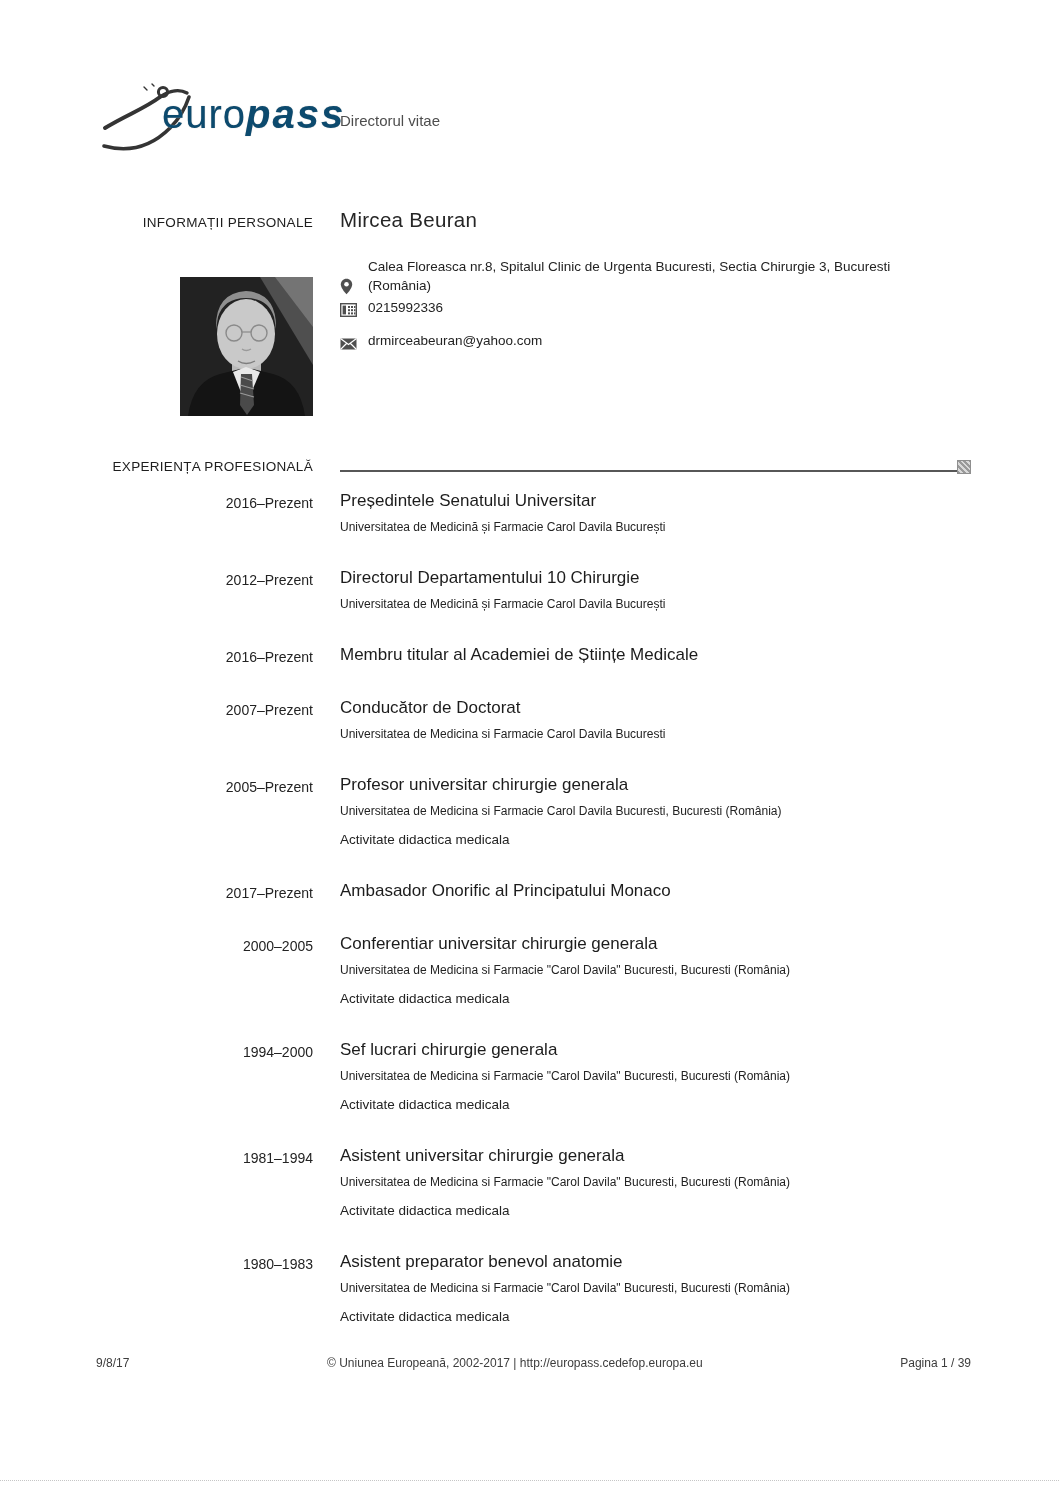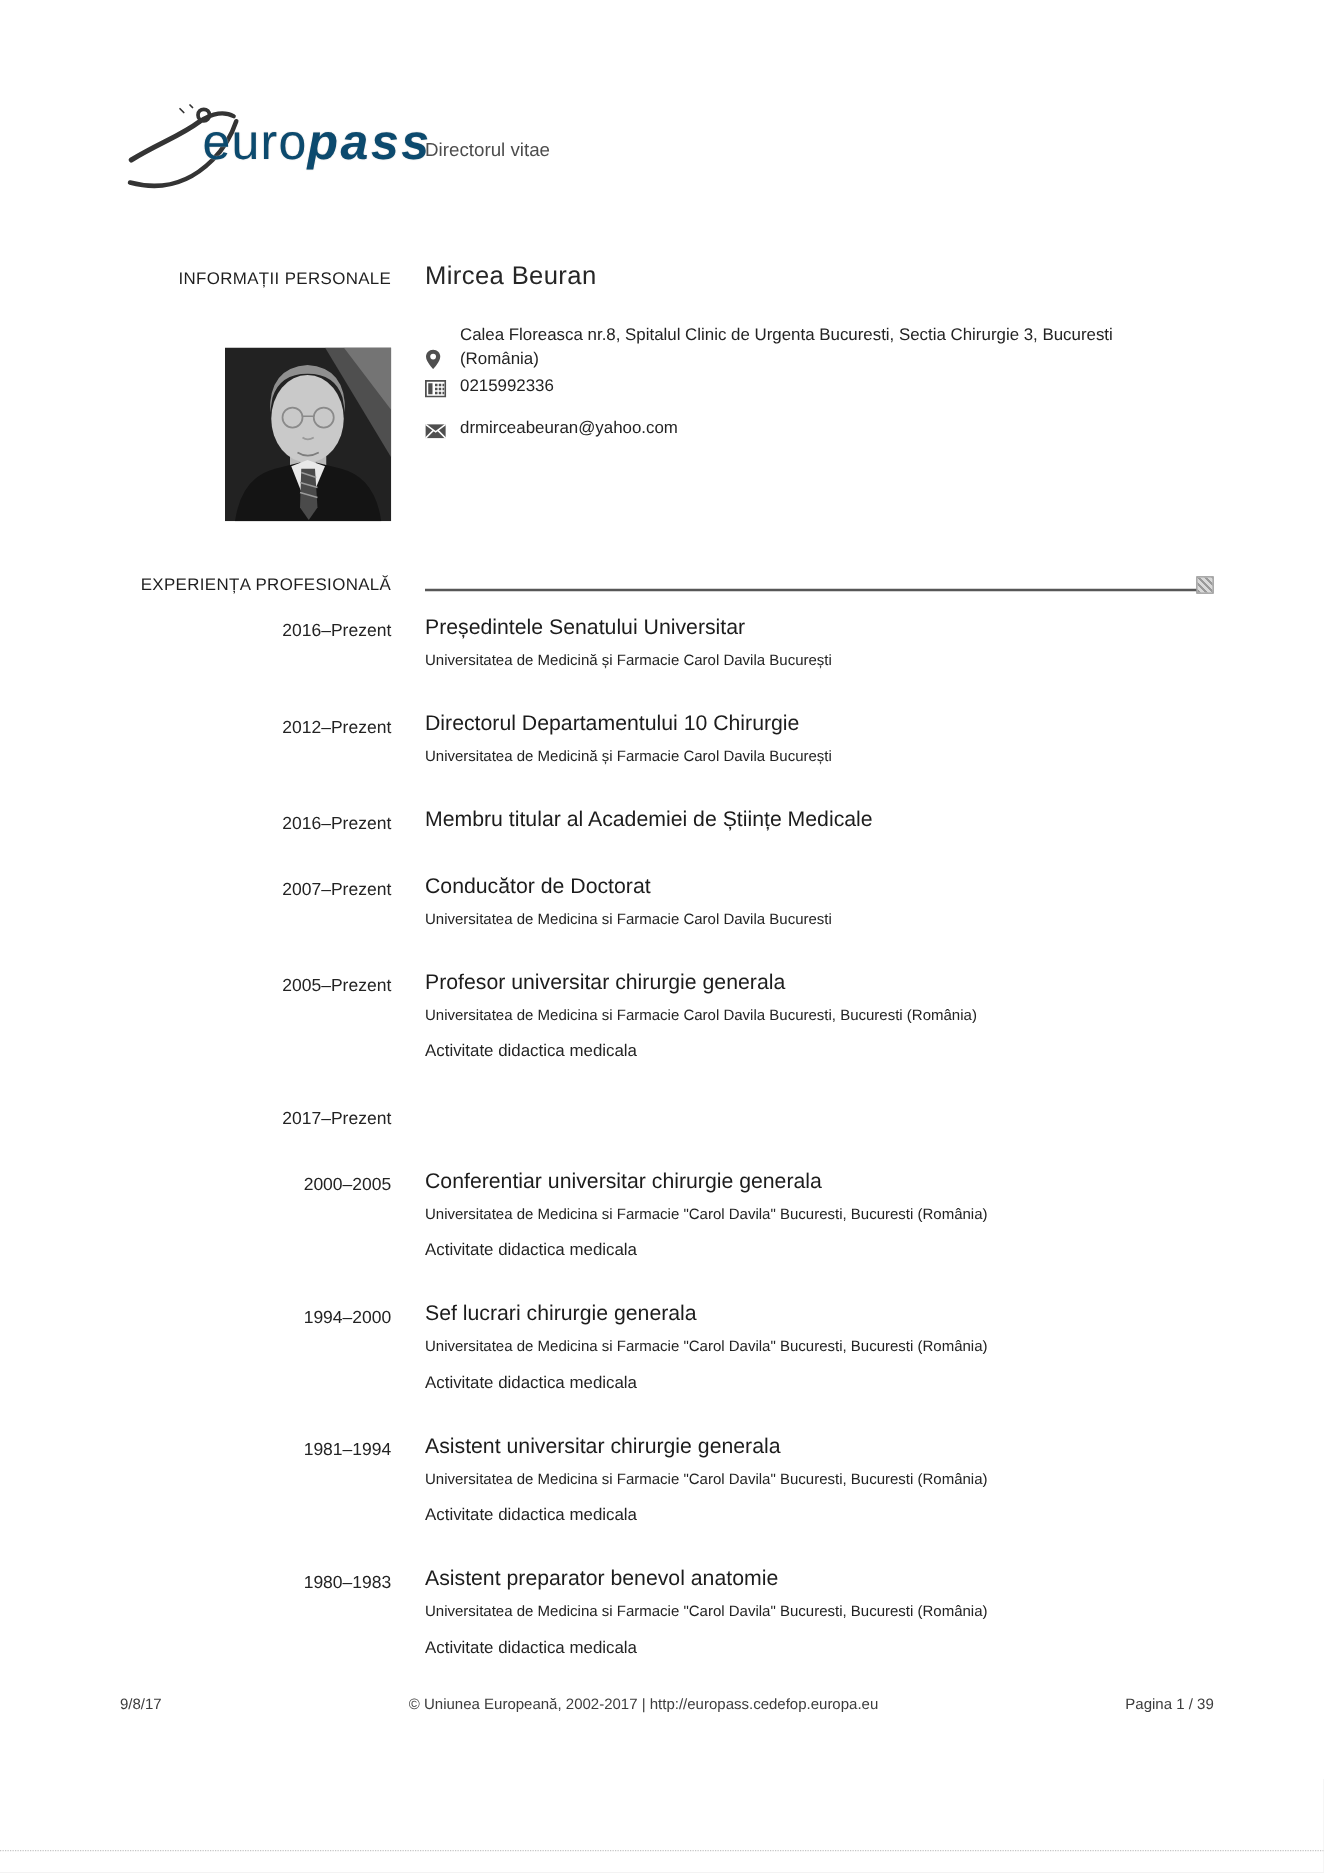--- a/index.html
+++ b/index.html
@@ -214,20 +214,24 @@
       <div class="entry-date">2005–Prezent</div>
       <div class="entry-body">
         <div class="entry-title">Profesor universitar chirurgie generala</div>
         <div class="entry-org">Universitatea de Medicina si Farmacie Carol Davila Bucuresti, Bucuresti (România)</div>
         <div class="entry-note">Activitate didactica medicala</div>
       </div>
     </div>
 
     <div class="entry">
       <div class="entry-date">2017–Prezent</div>
+      <div class="entry-body">
+        <div class="entry-title">Ambasador Onorific al Principatului Monaco</div>
+
+      </div>
     </div>
 
     <div class="entry">
       <div class="entry-date">2000–2005</div>
       <div class="entry-body">
         <div class="entry-title">Conferentiar universitar chirurgie generala</div>
         <div class="entry-org">Universitatea de Medicina si Farmacie "Carol Davila" Bucuresti, Bucuresti (România)</div>
         <div class="entry-note">Activitate didactica medicala</div>
       </div>
     </div>

